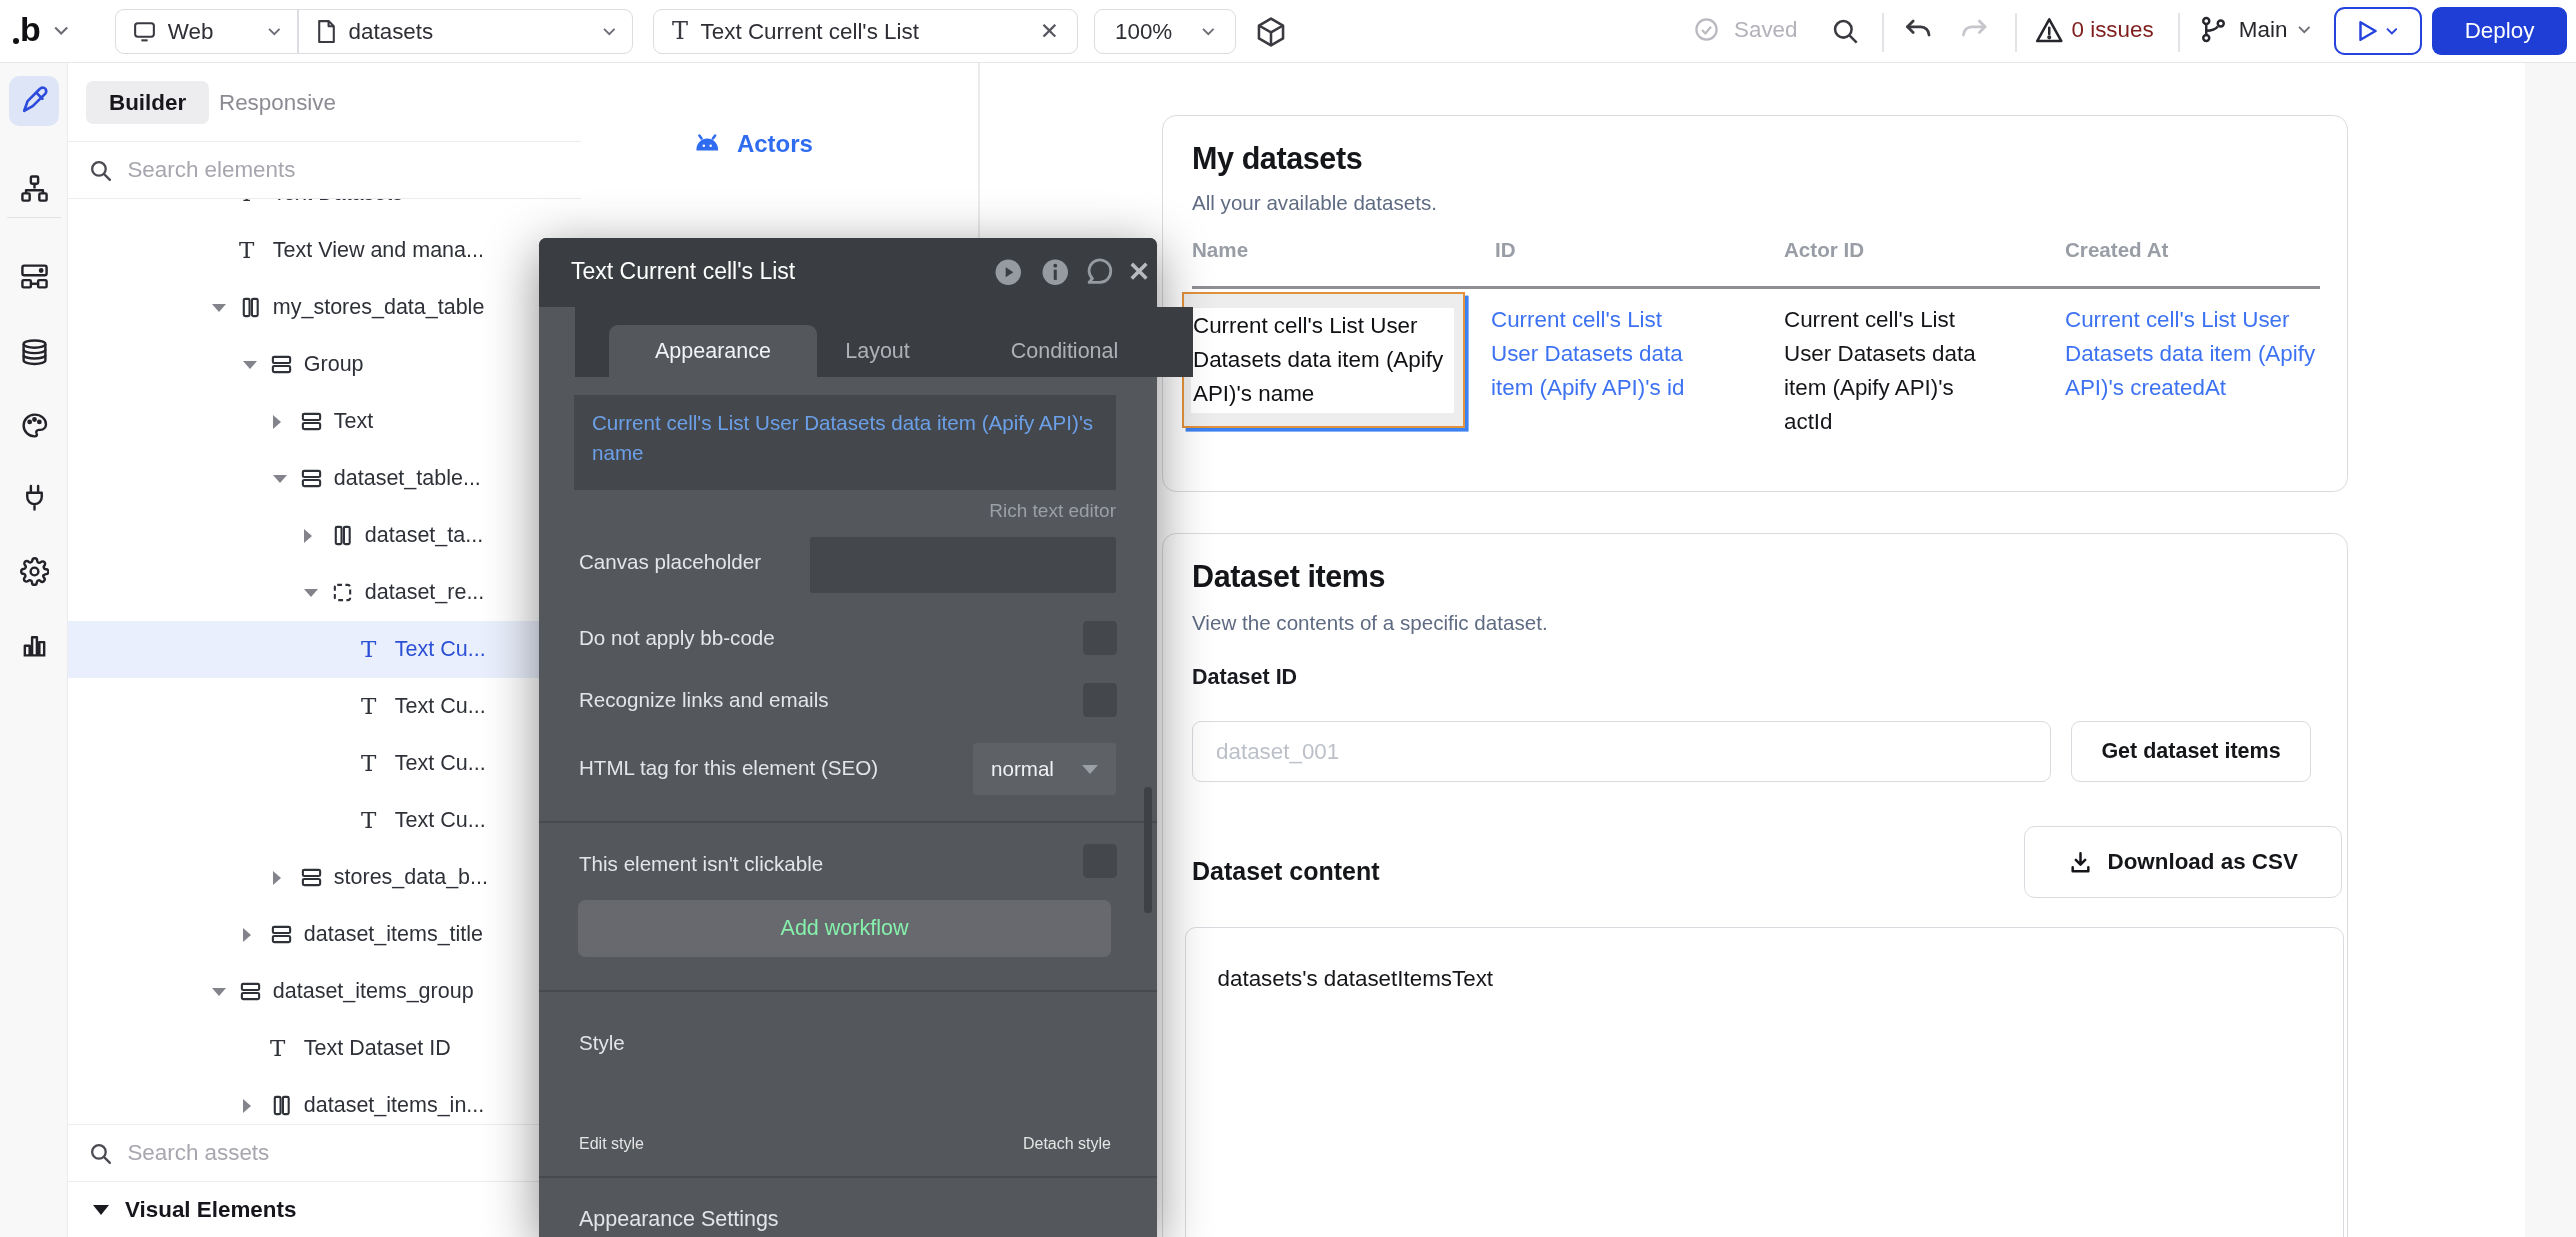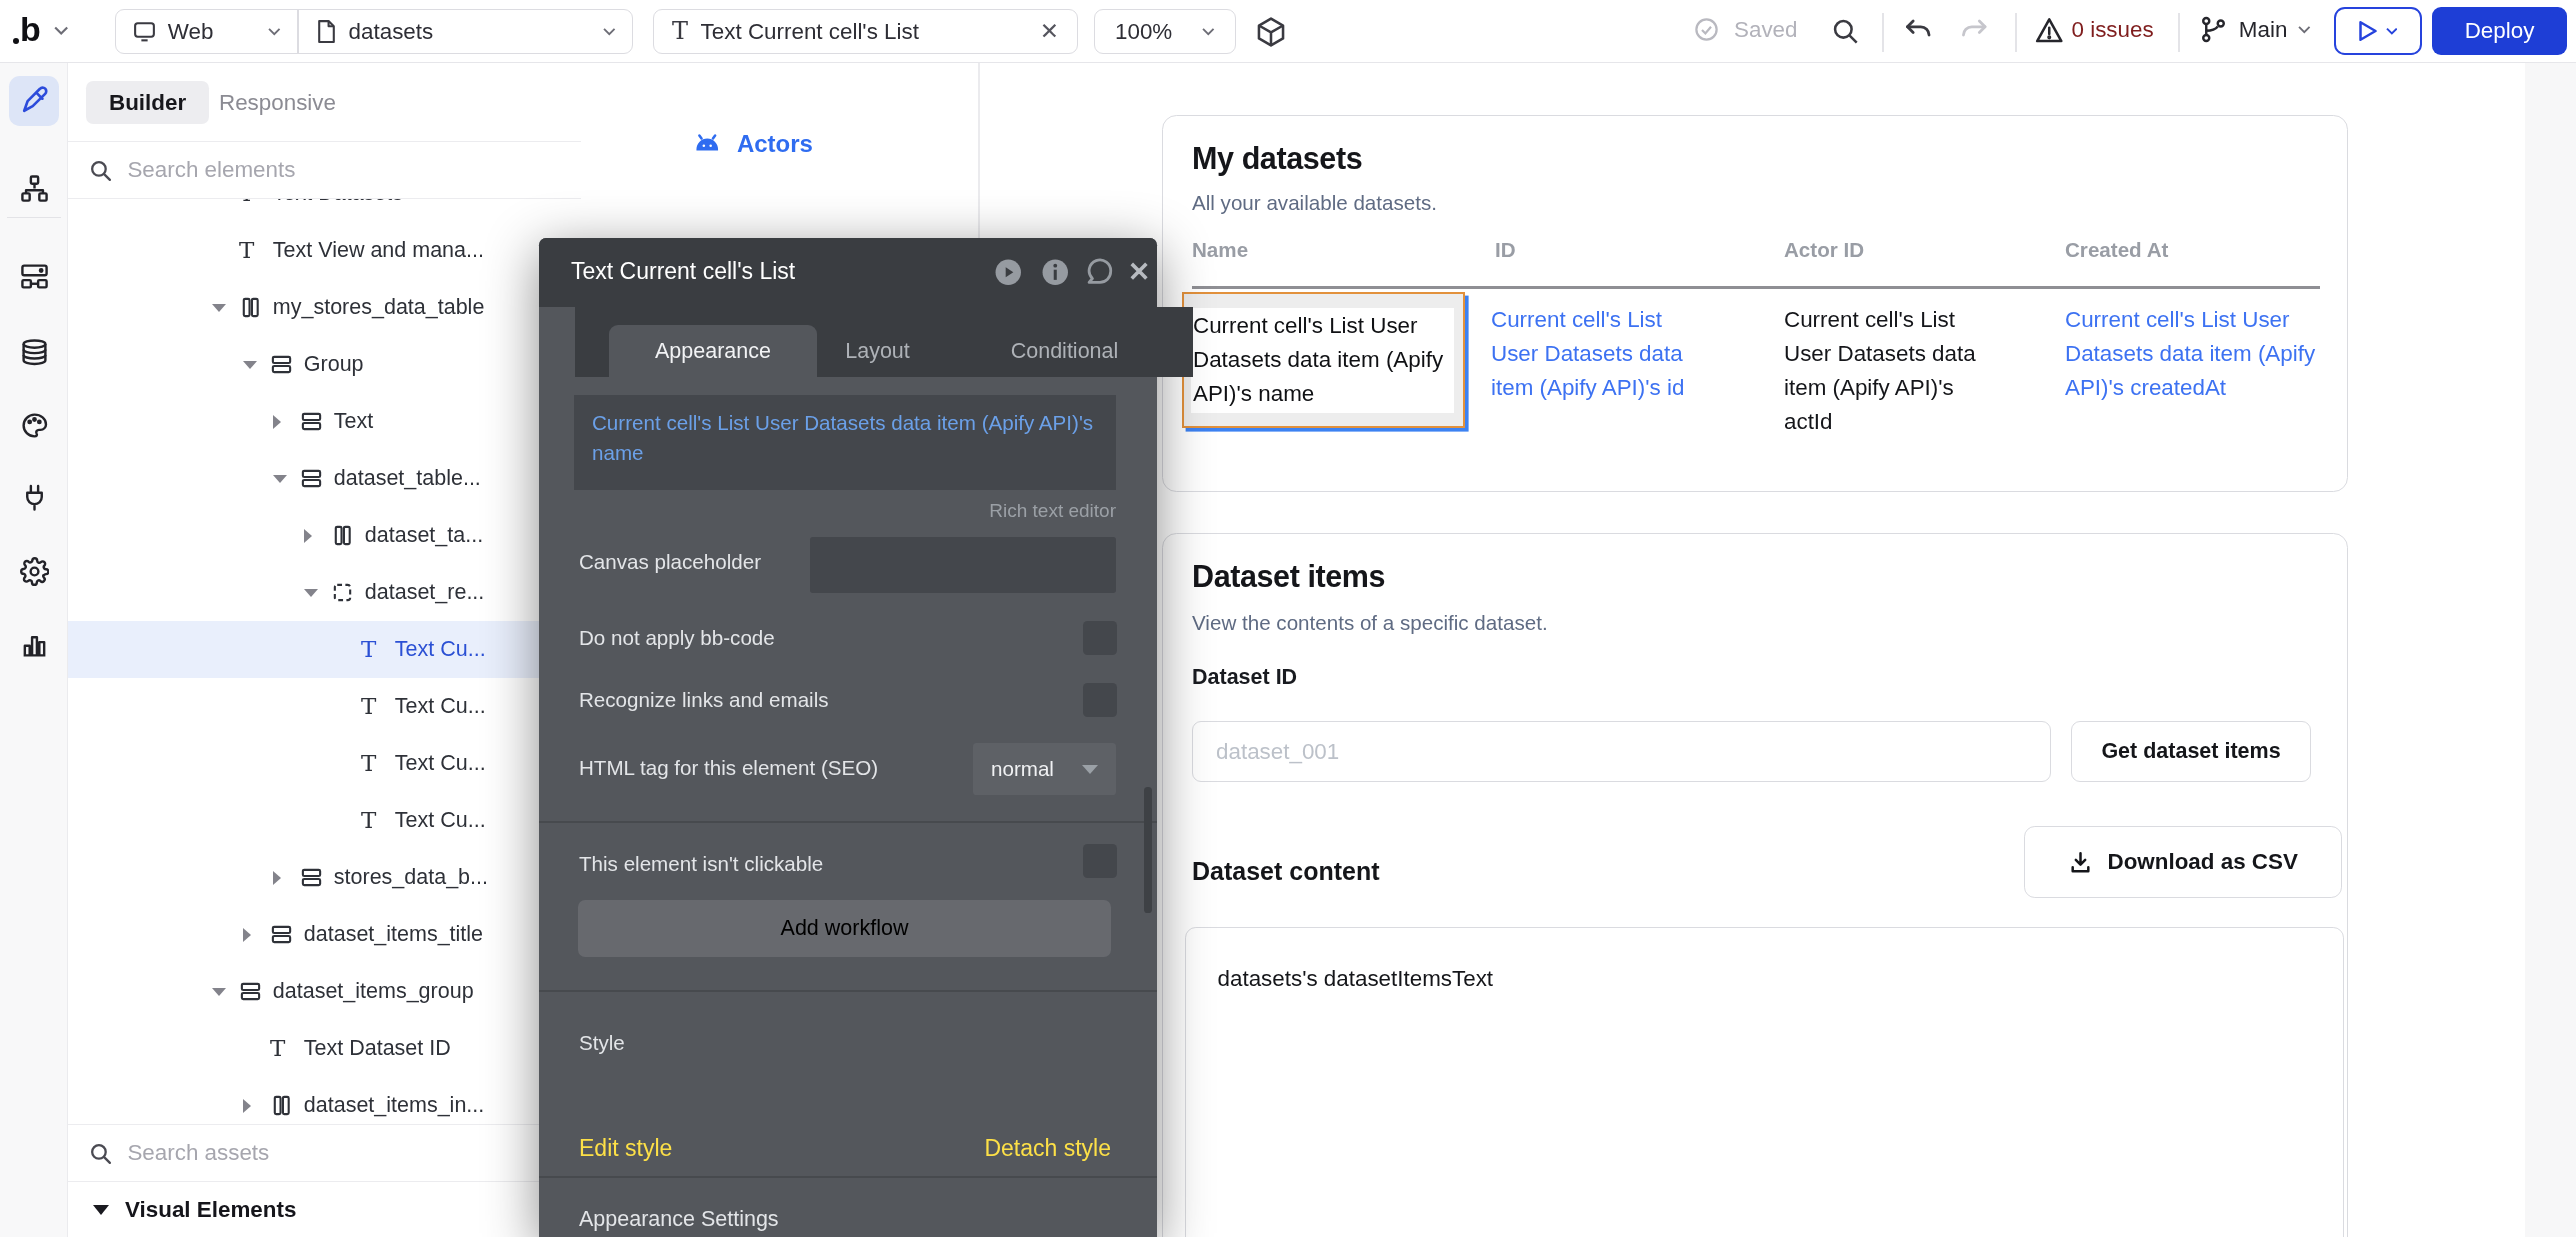--- a/index.html
+++ b/index.html
@@ -151,23 +151,23 @@
   .pselect { position:absolute; display:flex; align-items:center; justify-content:space-between;
              padding:0 18px; cursor:pointer; }
   .sel-html { left:434px; top:505px; width:143px; height:52px; background:#5e6166; border-radius:3.6px;
               font-size:20.6px; color:#f0f1f3; }
   .sel-style { left:39px; top:831px; width:533px; height:54px; background:var(--panel-field-bg,#44474c);
                border-radius:2.7px; font-size:21.5px; color:#d8dadd; font-style:italic; }
   .dropdown-arrow { width:0; height:0; border-left:8px solid transparent; border-right:8px solid transparent;
                     border-top:9px solid #9aa0a6; }
   .pdivider { position:absolute; left:0; width:618px; height:1.8px; background:#474a4e; }
   .btn-workflow { position:absolute; left:39px; top:662px; width:533px; height:57px; background:#67696e;
-                  border-radius:7.2px; color:#000000; font-size:21.5px; display:flex; align-items:center;
+                  border-radius:7.2px; color:#86efac; font-size:21.5px; display:flex; align-items:center;
                   justify-content:center; cursor:pointer; }
-  .stylelink { position:absolute; font-size:23px; color:#fde047; cursor:pointer; }
+  .stylelink { position:absolute; font-size:16px; color:#e5e5e5; cursor:pointer; }
   .insp-scroll { position:absolute; left:605px; top:549px; width:8px; height:126px; background:#3e4145; border-radius:3.6px; }
 </style>
 </head>
 <body>
 
 <div id="app">
 
   <div class="canvas-bg"></div>
   <div class="canvas-edge"></div>
   <div class="app-divider"></div>

